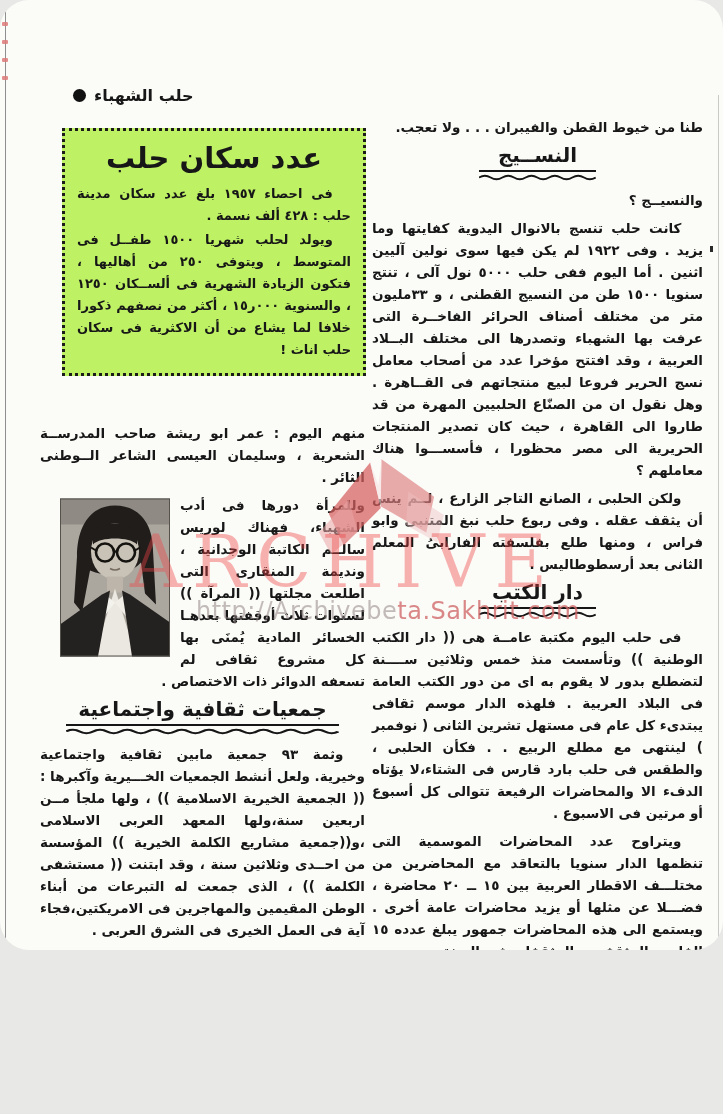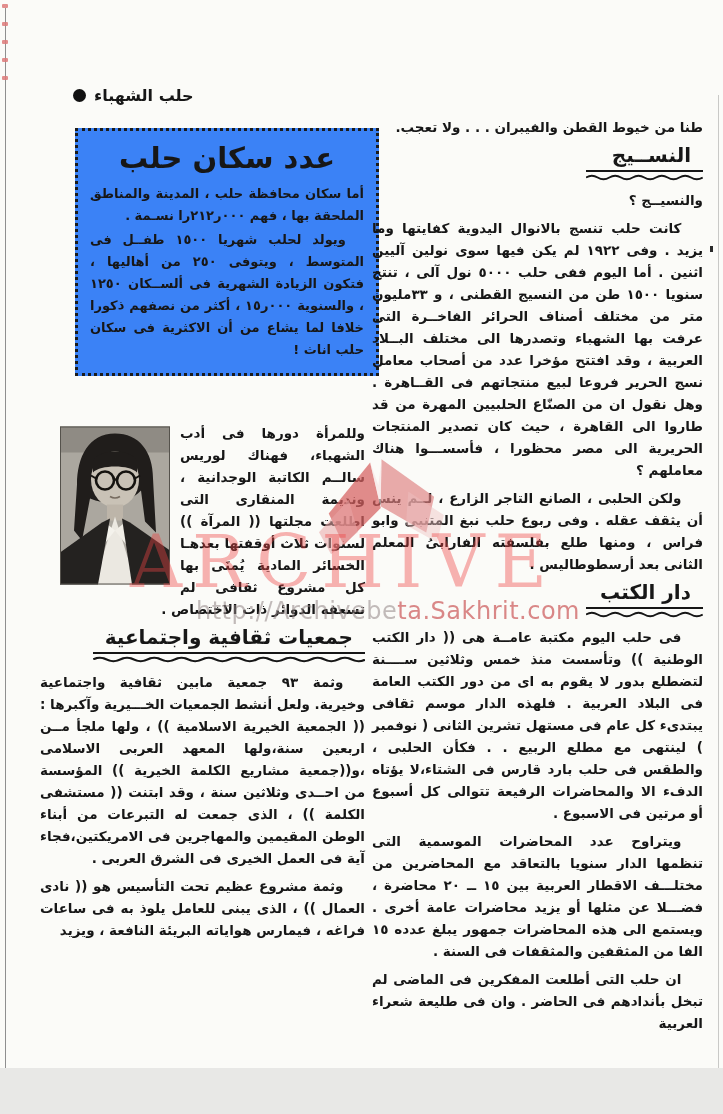--- a/index.html
+++ b/index.html
@@ -1,51 +1,51 @@
 <!DOCTYPE html>
 <html lang="ar"><head>
 <meta charset="utf-8">
 <style>
   html,body { margin:0; padding:0; background:#e8e8e6; }
   .page {
-    position:relative; width:723px; height:1068px; margin:0 auto;
+    position:relative; width:723px; height:950px; margin:0 auto;
     background:#fbfbf8; overflow:hidden;
-    font-family:"DejaVu Sans", sans-serif; color:#171717;
+    font-family:"DejaVu Sans", sans-serif; color:#171717;border-radius:29px;
   }
   .arabic { direction:rtl; }
   
   .edge-line-left  { position:absolute; left:5px;  top:8px;   width:1px; height:1100px; background:#8f8f8f; }
   .edge-line-right { position:absolute; left:718px; top:95px; width:1px; height:1005px; background:#c9c9c7; }
   .reg-dot { position:absolute; left:2px; width:6px; height:4px; background:#dd7a7a; border-radius:1px; opacity:.85; }
   .speck { position:absolute; background:#2a2a2a; }
 
   
   .hdr { position:absolute; left:73px; top:86px; display:flex; align-items:center; gap:8px; }
   .hdr .bullet { width:13px; height:13px; border-radius:50%; background:#111; }
   .hdr .title { font-weight:bold; font-size:16px; letter-spacing:.5px; }
 
   
   .pop-box {
-    position:absolute; left:75px; top:128px; width:274px;
+    position:absolute; left:62px; top:128px; width:274px;
     border:3px dotted #1b1b1b; padding:8px 12px 10px; box-sizing:content-box;
-    background:#3b82f6;
+    background:#bef264;
   }
   .pop-box .box-title { text-align:center; font-weight:bold; font-size:29px; margin:2px 0 8px; }
   .pop-box p { margin:0 0 2px; font-weight:bold; font-size:13px; line-height:22px; text-align:justify; }
   .pop-box p.indent { text-indent:1.4em; }
 
   
   .col { position:absolute; font-weight:bold; font-size:13.5px; line-height:22px; }
   .col p { margin:4px 0 6px; text-align:justify; }
   .col p.indent { text-indent:1.6em; }
   .left-col  { left:40px;  top:418px; width:325px; }
   .right-col { left:372px; top:112px; width:331px; }
 
   
-  .h-center { text-align:right; margin:6px 0 8px; }
+  .h-center { text-align:center; margin:6px 0 8px; }
   .h-wrap { display:inline-block; }
   .h-text { display:block; font-size:20px; font-weight:bold; border-bottom:2.5px solid #161616; padding:0 12px 4px; }
   svg.wavy { display:block; width:100%; height:7px; margin-top:2px; }
 
   
   .portrait { float:left; width:110px; height:159px; margin:4px 10px 4px 0; margin-left:20px; }
   .caption-block { overflow:visible; }
 
   
   .watermark { position:absolute; left:0; top:0; width:723px; height:1114px; pointer-events:none; }
@@ -75,21 +75,21 @@
   <div class="reg-dot" style="top:76px"></div>
   <div class="speck" style="left:710px; top:246px; width:3px; height:6px;"></div>
 
   <div class="hdr">
     <span class="bullet"></span>
     <span class="title arabic">حلب الشهباء</span>
   </div>
 
   <div class="pop-box arabic">
     <div class="box-title">عدد سكان حلب</div>
-    <p>أما سكان محافظة حلب ، المدينة والمناطق الملحقة بها ، فهم ٠٠٠ر٢١٢را نسـمة .</p>
+    <p class="indent">فى احصاء ١٩٥٧ بلغ عدد سكان مدينة حلب : ٤٢٨ ألف نسمة .</p>
     <p class="indent">ويولد لحلب شهريا ١٥٠٠ طفــل فى المتوسط ، ويتوفى ٢٥٠ من أهاليها ، فتكون الزيادة الشهرية فى ألســكان ١٢٥٠ ، والسنوية ٠٠٠ر١٥ ، أكثر من نصفهم ذكورا خلافا لما يشاع من أن الاكثرية فى سكان حلب اناث !</p>
   </div>
 
   <div class="col right-col arabic">
     <p>طنا من خيوط القطن والفيبران . . . ولا تعجب.</p>
 
     <div class="h-center">
       <div class="h-wrap">
         <span class="h-text">النســيج</span>
         <svg class="wavy" viewBox="0 0 100 6" preserveAspectRatio="none">
@@ -112,20 +112,21 @@
     </div>
 
     <p class="indent">فى حلب اليوم مكتبة عامــة هى (( دار الكتب الوطنية )) وتأسست منذ خمس وثلاثين ســــنة لتضطلع بدور لا يقوم به اى من دور الكتب العامة فى البلاد العربية . فلهذه الدار موسم ثقافى يبتدىء كل عام فى مستهل تشرين الثانى ( نوفمبر ) لينتهى مع مطلع الربيع . . فكأن الحلبى ، والطقس فى حلب بارد قارس فى الشتاء،لا يؤتاه الدفء الا والمحاضرات الرفيعة تتوالى كل أسبوع أو مرتين فى الاسبوع .</p>
     <p class="indent">ويتراوح عدد المحاضرات الموسمية التى تنظمها الدار سنويا بالتعاقد مع المحاضرين من مختلـــف الاقطار العربية بين ١٥ ــ ٢٠ محاضرة ، فضـــلا عن مثلها أو يزيد محاضرات عامة أخرى . ويستمع الى هذه المحاضرات جمهور يبلغ عدده ١٥ الفا من المثقفين والمثقفات فى السنة .</p>
 
 
     <p class="indent">ان حلب التى أطلعت المفكرين فى الماضى لم تبخل بأندادهم فى الحاضر . وان فى طليعة شعراء العربية</p>
   </div>
 
   <div class="col left-col arabic">
+    <p>منهم اليوم : عمر ابو ريشة صاحب المدرســة الشعرية ، وسليمان العيسى الشاعر الــوطنى الثائر .</p>
 
     <div class="caption-block">
       <svg class="portrait" viewBox="0 0 110 158" aria-hidden="true">
         <rect width="110" height="158" fill="#aba79f"></rect>
         <rect x="0" y="0" width="110" height="26" fill="#8f8b84"></rect>
         <path d="M55,7 C29,7 17,30 17,58 L14,104 22,114 30,72 C50,80 68,77 81,64 L85,95 96,106 93,52 C93,25 79,7 55,7 Z" fill="#201d1b"></path>
         <ellipse cx="55" cy="53" rx="24" ry="28" fill="#c9c2b6"></ellipse>
         <path d="M33,46 C40,38 70,38 77,46 L77,34 C70,22 40,22 33,34 Z" fill="#201d1b"></path>
         <circle cx="45" cy="54" r="9" fill="none" stroke="#15130f" stroke-width="2.6"></circle>
         <circle cx="66" cy="54" r="9" fill="none" stroke="#15130f" stroke-width="2.6"></circle>

